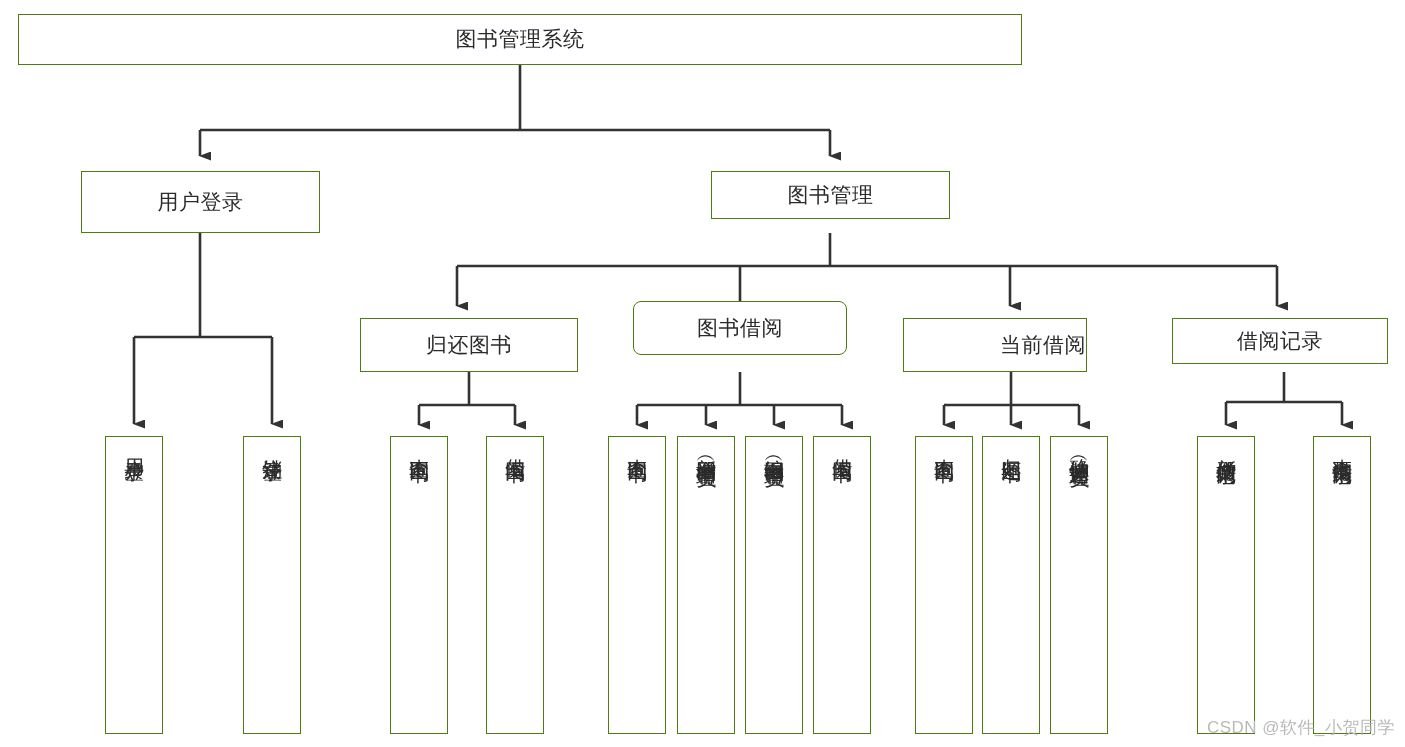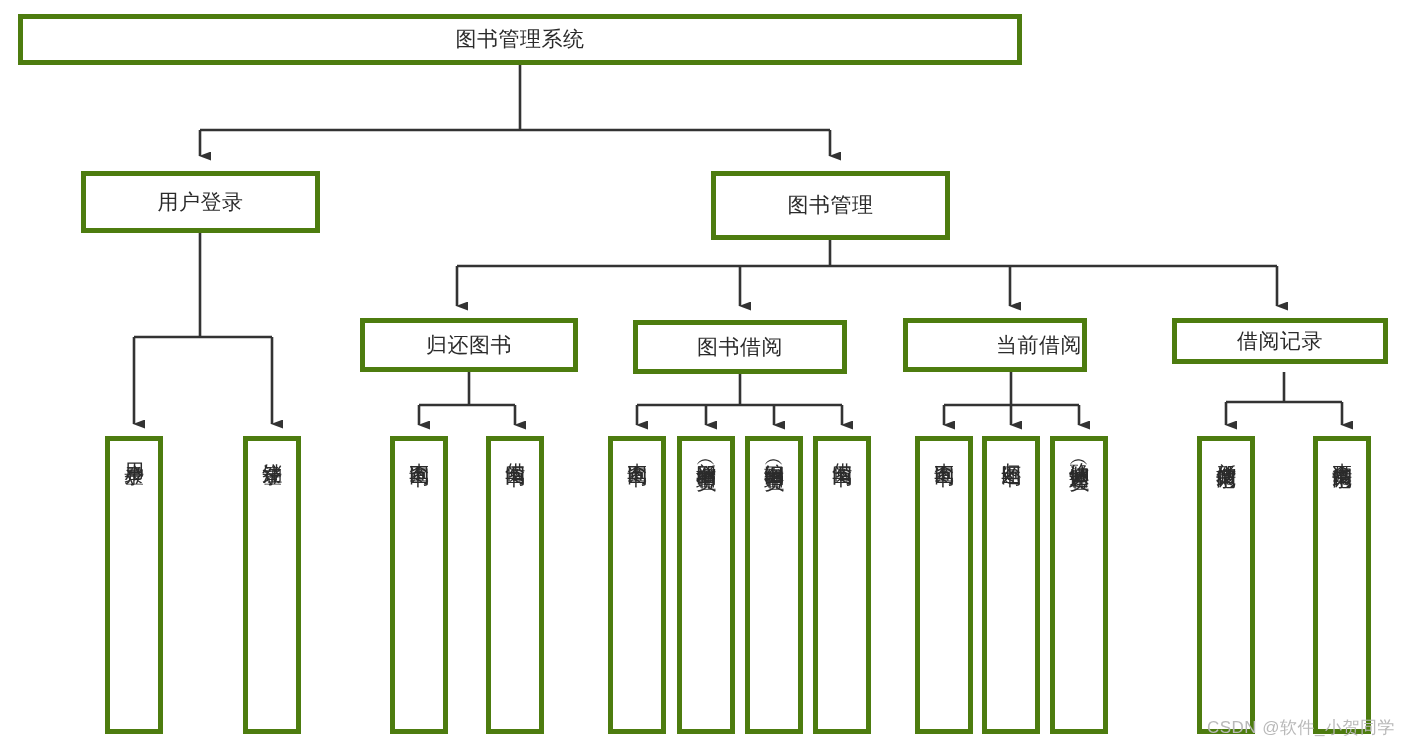--- a/index.html
+++ b/index.html
@@ -21,21 +21,21 @@
     position: absolute;
     left: 0;
     top: 0;
     width: 1405px;
     height: 747px;
   }
   .node {
     position: absolute;
     box-sizing: border-box;
     background: #ffffff;
-    border: 5px solid #4d7c0f;
+    border: 1px solid #4d7c0f;
     display: flex;
     align-items: center;
     justify-content: center;
     color: #2b2b2b;
   }
   .node .label {
     font-size: 21px;
     line-height: 1.18;
     letter-spacing: 0.5px;
     text-align: center;
@@ -120,28 +120,28 @@
     </g>
   </svg>
 
   <div class="node" style="left:18px; top:14px; width:1004px; height:51px;">
     <span class="label">图书管理系统</span>
   </div>
 
   <div class="node" style="left:81px; top:171px; width:239px; height:62px;">
     <span class="label">用户登录</span>
   </div>
-  <div class="node" style="left:711px; top:171px; width:239px; height:69px;">
+  <div class="node" style="left:711px; top:171px; width:239px; height:48px;">
     <span class="label">图书管理</span>
   </div>
 
   <div class="node" style="left:360px; top:318px; width:218px; height:54px;">
     <span class="label">归还图书</span>
   </div>
-  <div class="node" style="left:633px; top:320px; width:214px; height:54px;">
+  <div class="node" style="left:633px; top:301px; width:214px; height:54px;border-radius:8px;">
     <span class="label">图书借阅</span>
   </div>
   <div class="node" style="left:903px; top:318px; width:184px; height:54px;justify-content:flex-end;">
     <span class="label">当前借阅</span>
   </div>
   <div class="node" style="left:1172px; top:318px; width:216px; height:46px;">
     <span class="label">借阅记录</span>
   </div>
 
   <div class="node vertical leaf" style="left:105px; top:436px; width:58px; height:298px;">

